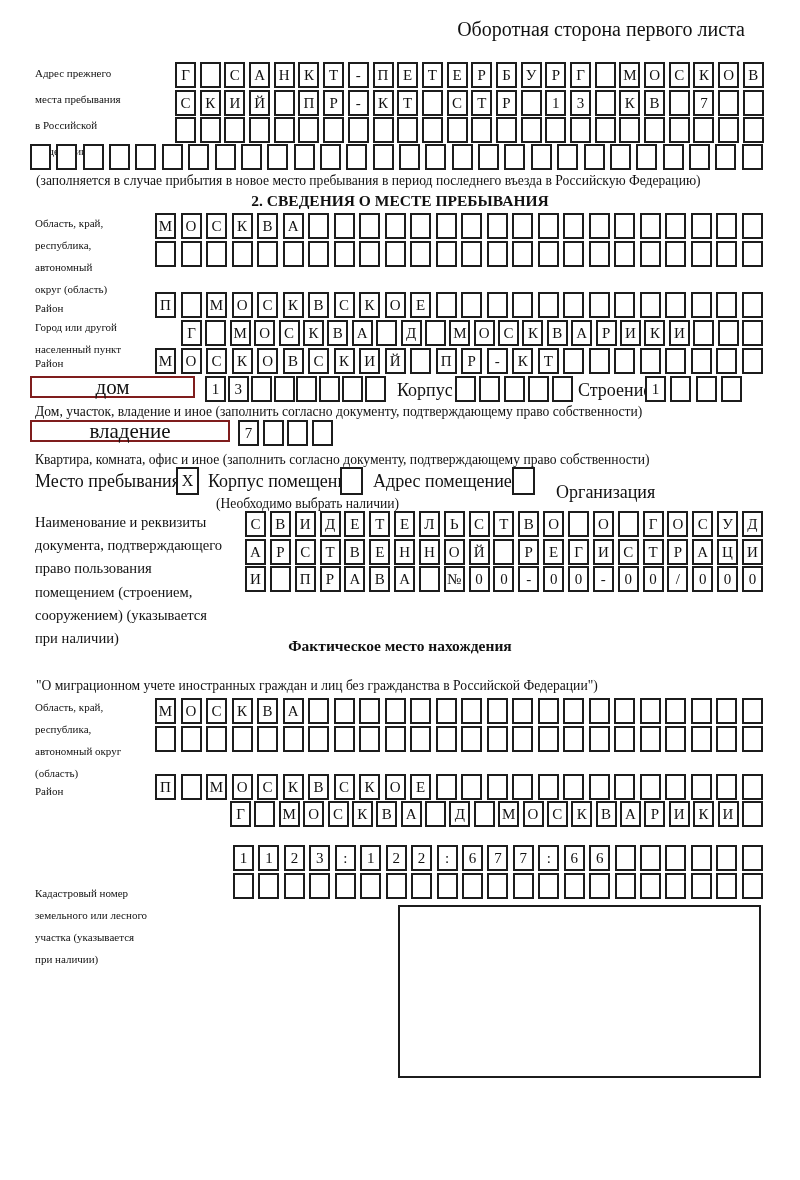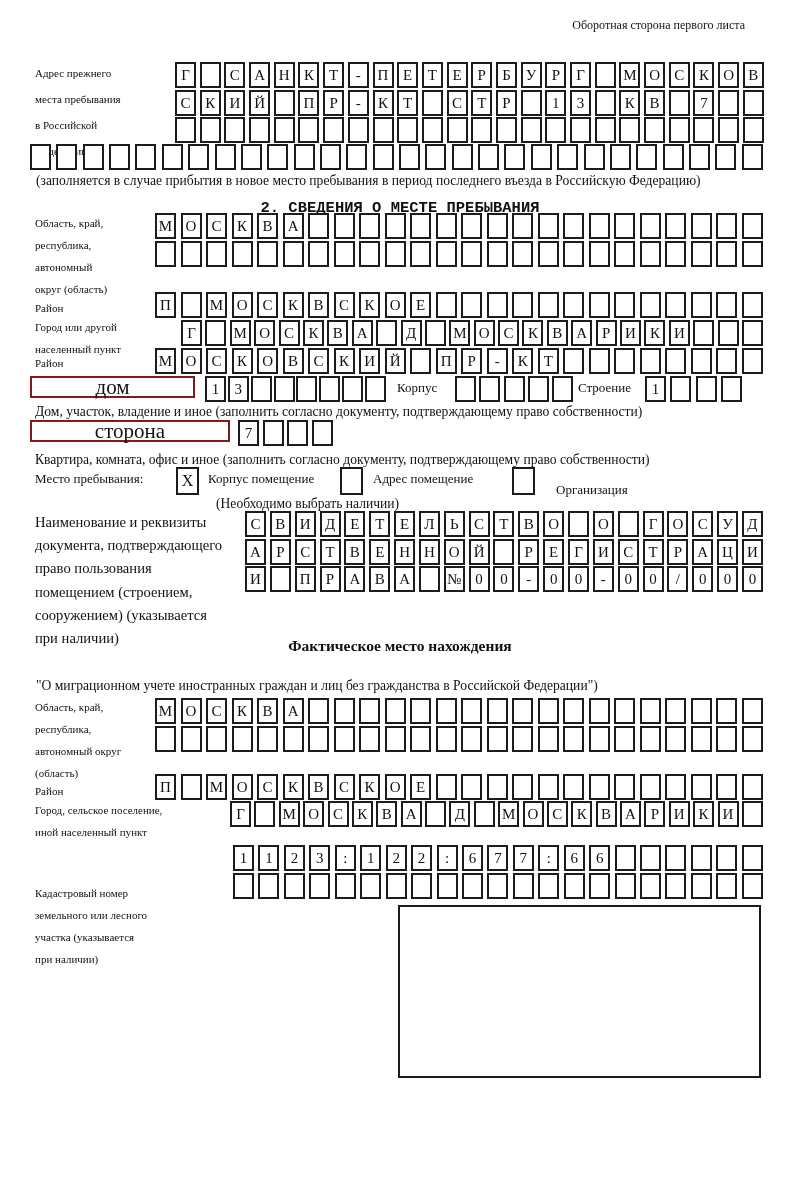--- a/index.html
+++ b/index.html
@@ -19,30 +19,30 @@
   .center { text-align:left;margin-left:36px; }
   .title { position:absolute; width:100%; text-align:center; font-weight:bold; font-size:15.5px; color:#111; }
   .widebox {
     position:absolute; height:22px; border:2px solid #7f1d1d; background:#fff;
     display:flex; align-items:center; justify-content:center; font-size:21px;
   }
   .checkbox {
     position:absolute; width:23px; height:28px; border:2px solid #1c1c1c; background:#fff;
     display:flex; align-items:center; justify-content:center; font-size:16px;
   }
-  .inline-lbl { position:absolute; font-size:13px; }
+  .inline-lbl { position:absolute; font-size:18px; }
   .stampbox { position:absolute; border:2px solid #1c1c1c; background:#fff; }
   .pre { white-space:pre-line; }
 </style>
 </head>
 <body>
 
 <div class="page">
 
-  <div class="note" style="top:18px; right:55px; font-size:12px;">Оборотная сторона первого листа</div>
+  <div class="note" style="top:18px; right:55px; font-size:20px;">Оборотная сторона первого листа</div>
 
   <div class="lbl" style="left:35px; top:60px; line-height:26px;">Адрес прежнего
 места пребывания
 в Российской
 Федерации</div>
   <div class="cells" style="left:175px; top:62px;  width:589px;">
       <span class="cell">Г</span>
       <span class="cell"></span>
       <span class="cell">С</span>
       <span class="cell">А</span>
@@ -144,21 +144,21 @@
       <span class="cell"></span>
       <span class="cell"></span>
       <span class="cell"></span>
       <span class="cell"></span>
       <span class="cell"></span>
       <span class="cell"></span>
       <span class="cell"></span>
     </div>
   <div class="note center" style="left:0; top:173px; width:100%;">(заполняется в случае прибытия в новое место пребывания в период последнего въезда в Российскую Федерацию)</div>
 
-  <div class="title" style="top:199px;font-family:Liberation Mono, monospace;">2. СВЕДЕНИЯ О МЕСТЕ ПРЕБЫВАНИЯ</div>
+  <div class="title" style="top:192px;">2. СВЕДЕНИЯ О МЕСТЕ ПРЕБЫВАНИЯ</div>
 
   <div class="lbl tight" style="left:35px; top:212px;">Область, край,
 республика,
 автономный
 округ (область)</div>
   <div class="cells" style="left:155px; top:213px; width:608px;">
       <span class="cell">М</span>
       <span class="cell">О</span>
       <span class="cell">С</span>
       <span class="cell">К</span>
@@ -316,21 +316,21 @@
     </div>
   <div class="inline-lbl" style="left:578px; top:380px;">Строение</div>
   <div class="cells" style="left:645px; top:376px; width:97px;">
       <span class="cell">1</span>
       <span class="cell"></span>
       <span class="cell"></span>
       <span class="cell"></span>
     </div>
   <div class="note" style="left:35px; top:404px; width:740px;">Дом, участок, владение и иное (заполнить согласно документу, подтверждающему право собственности)</div>
 
-  <div class="widebox" style="left:30px; top:420px; width:200px;">сторона</div>
+  <div class="widebox" style="left:30px; top:420px; width:200px;">владение</div>
   <div class="cells" style="left:238px; top:420px; width:95px;">
       <span class="cell">7</span>
       <span class="cell"></span>
       <span class="cell"></span>
       <span class="cell"></span>
     </div>
   <div class="note" style="left:35px; top:452px; width:740px;">Квартира, комната, офис и иное (заполнить согласно документу, подтверждающему право собственности)</div>
 
   <div class="inline-lbl" style="left:35px; top:471px;">Место пребывания:</div>
   <div class="checkbox" style="left:176px; top:467px;">X</div>
@@ -498,22 +498,20 @@
       <span class="cell"></span>
       <span class="cell"></span>
       <span class="cell"></span>
       <span class="cell"></span>
       <span class="cell"></span>
       <span class="cell"></span>
       <span class="cell"></span>
       <span class="cell"></span>
     </div>
 
-  <div class="lbl tight" style="left:35px; top:799px;">Город, сельское поселение,
-иной населенный пункт</div>
   <div class="cells" style="left:230px; top:801px; width:533px;">
       <span class="cell">Г</span>
       <span class="cell"></span>
       <span class="cell">М</span>
       <span class="cell">О</span>
       <span class="cell">С</span>
       <span class="cell">К</span>
       <span class="cell">В</span>
       <span class="cell">А</span>
       <span class="cell"></span>

